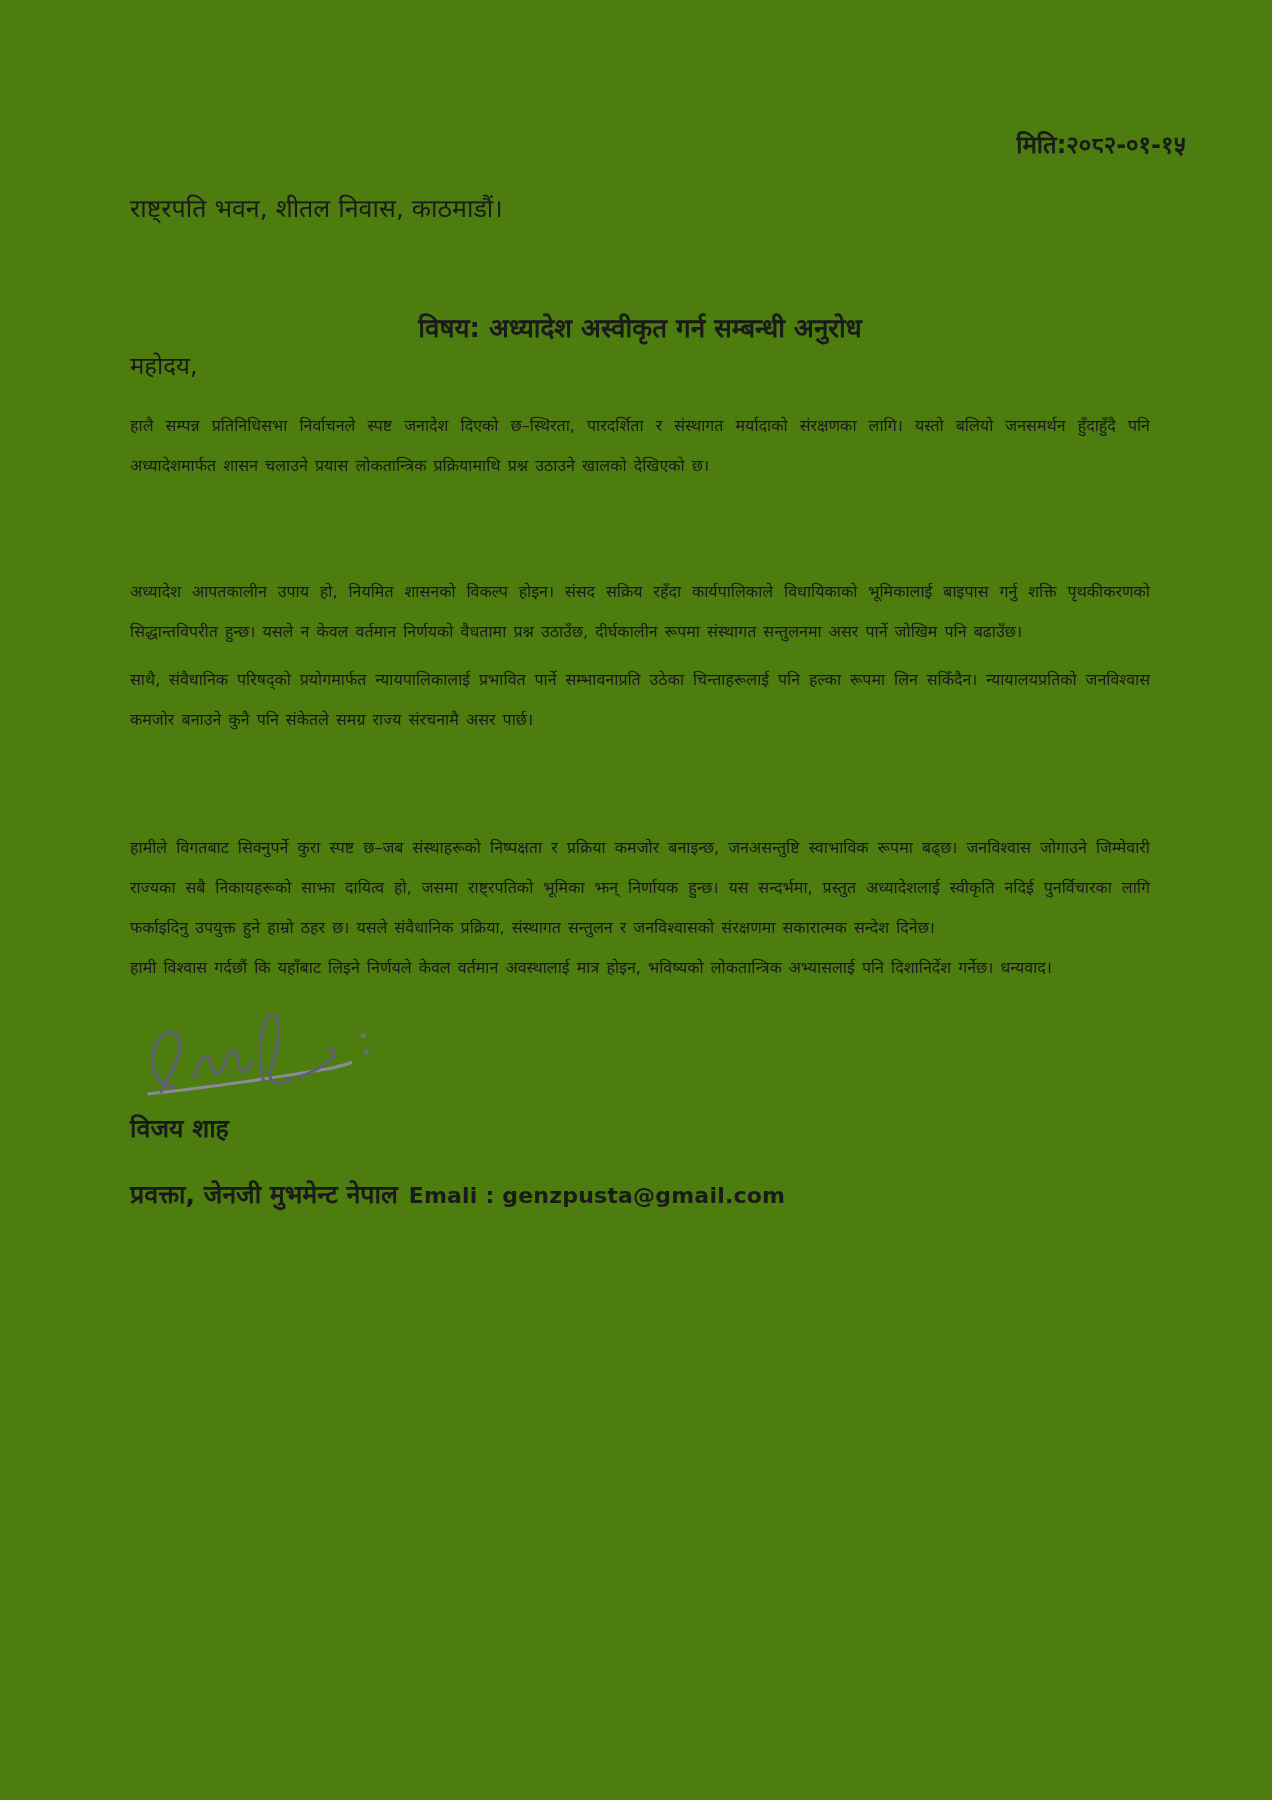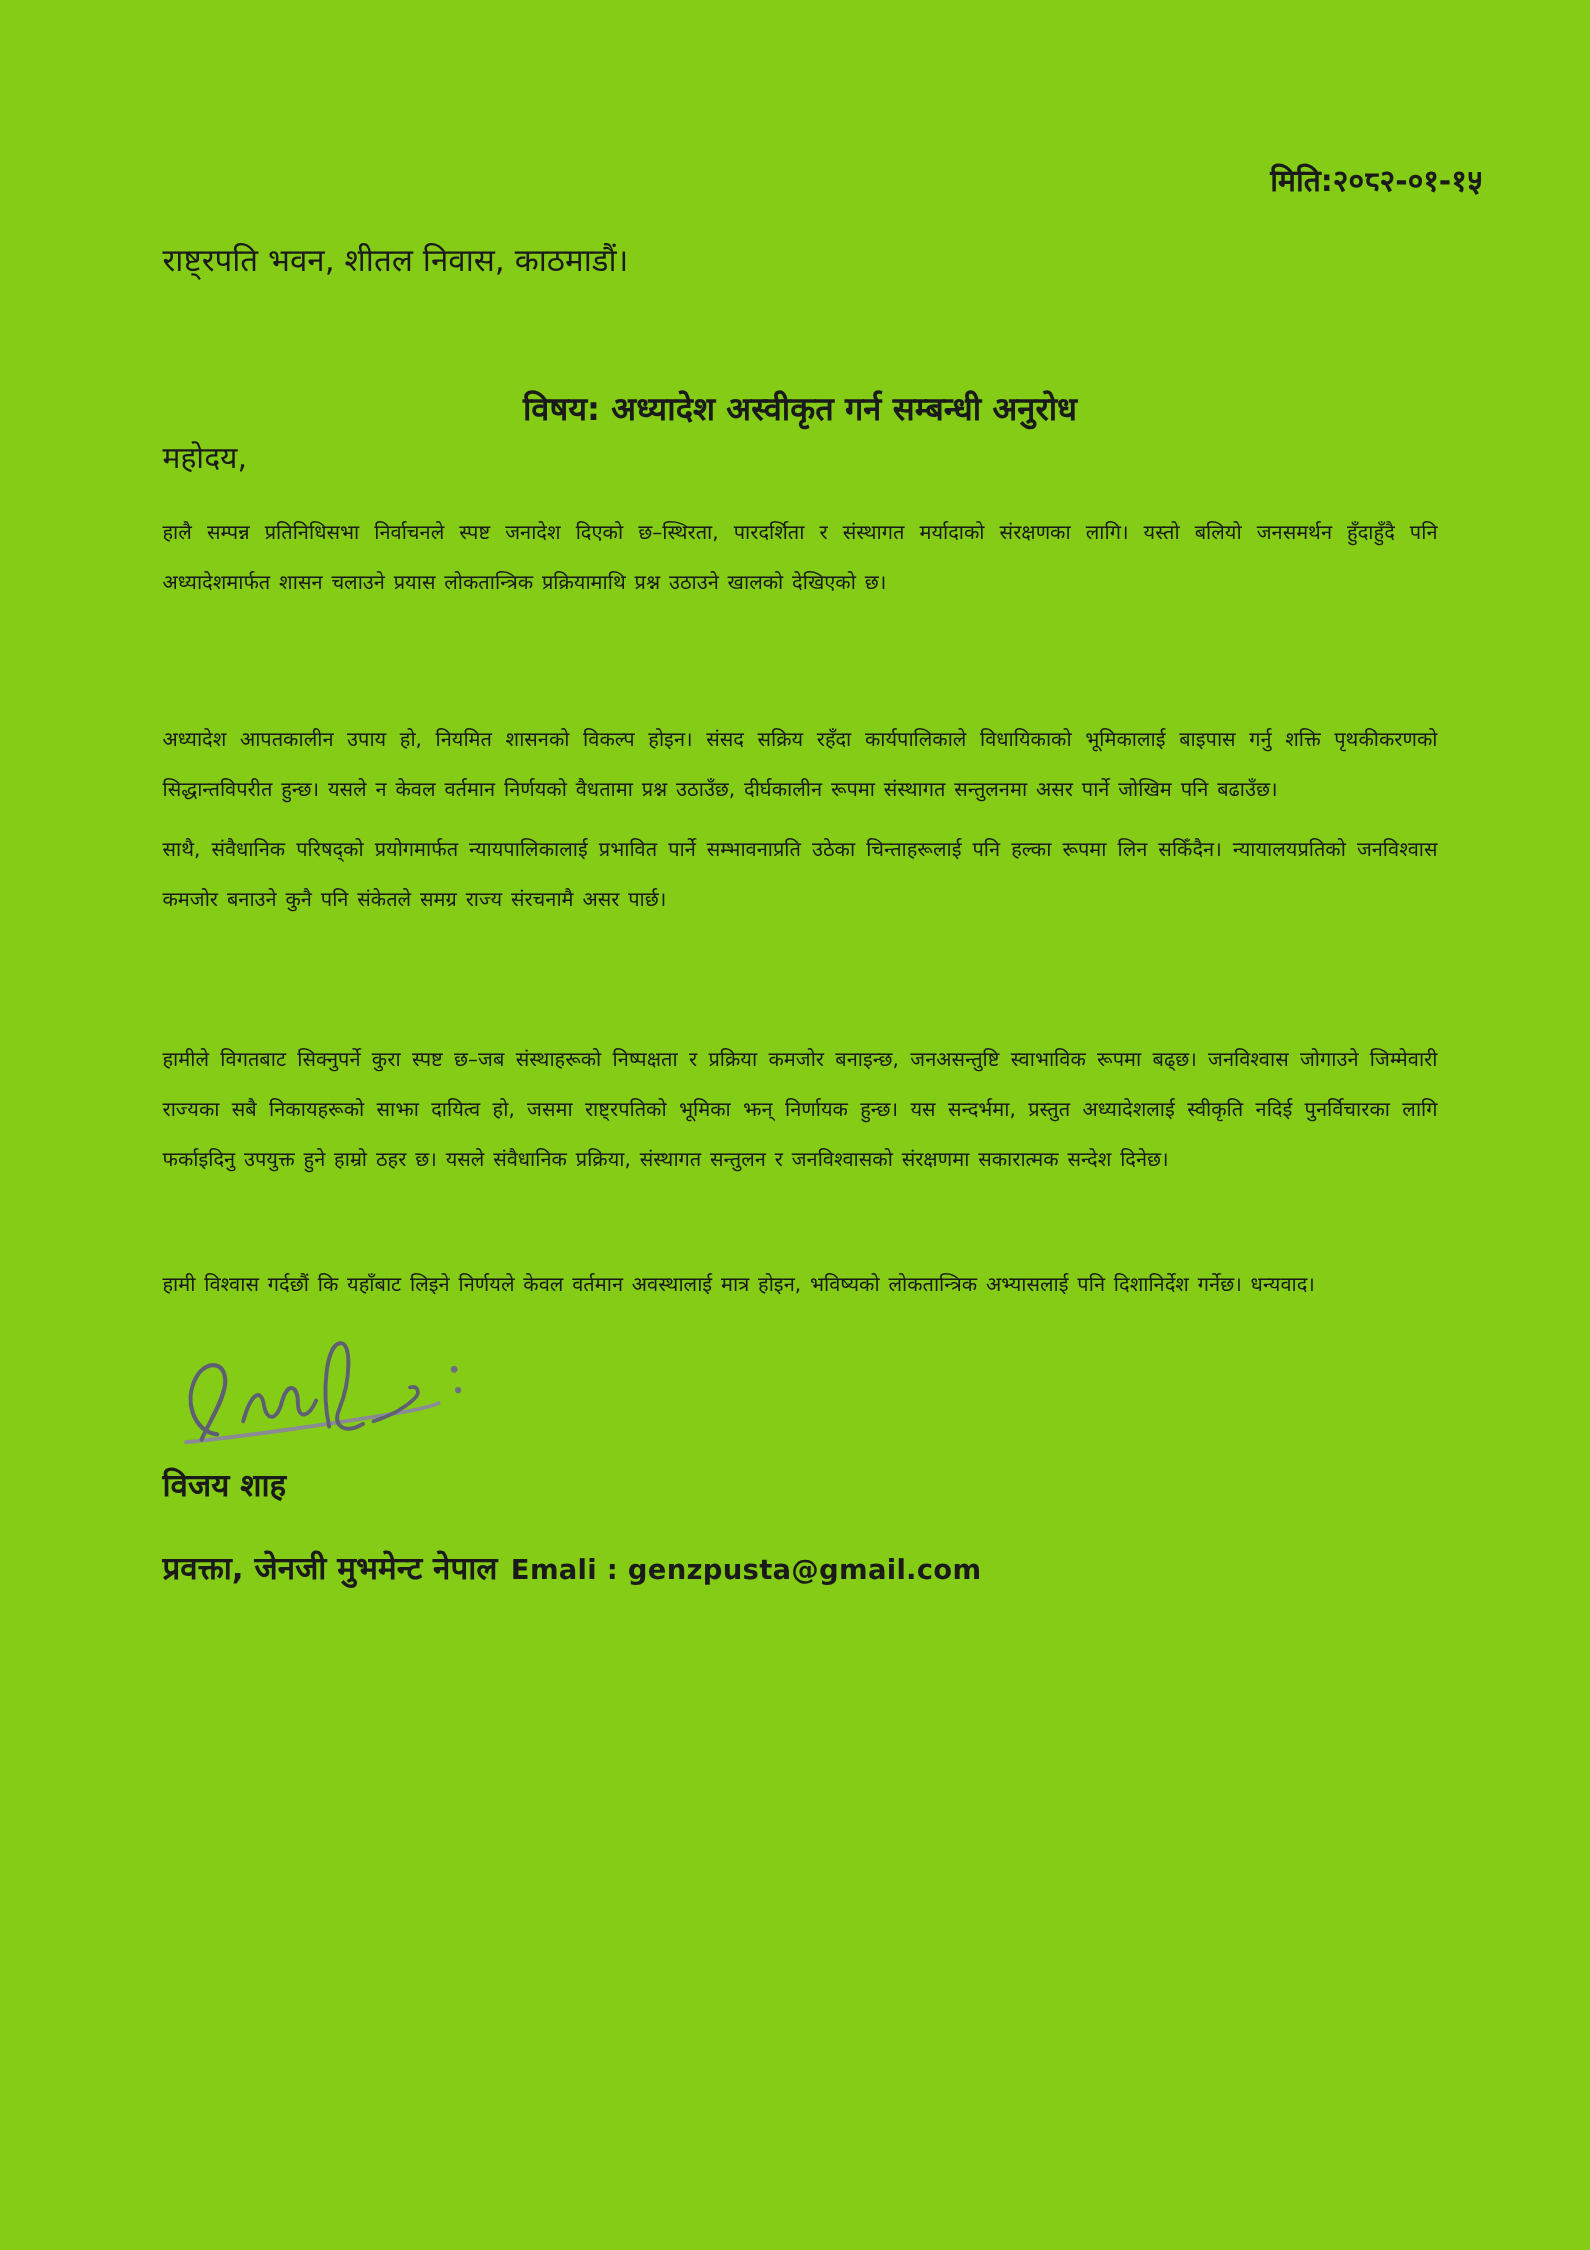--- a/index.html
+++ b/index.html
@@ -12,21 +12,21 @@
     height: 1800px;
     font-family: "DejaVu Sans", sans-serif;
     color: #1a1a1a;
     overflow: hidden;
   }
   .page {
     box-sizing: border-box;
     width: 1272px;
     height: 1800px;
     padding: 128px 122px 0 130px;
-    background: #84cc16;
+    background: #4d7c0f;
     position: relative;
   }
   .date-line {
     text-align: right;
     font-size: 24px;
     font-weight: 700;
     margin-right: -36px;
     line-height: 34px;
   }
   .recipient-line1 {
@@ -57,21 +57,21 @@
     font-size: 16px;
     font-weight: 500;
     line-height: 40px;
     text-align: justify;
     word-spacing: 2px;
   }
   .para1 { margin-top: 20px; }
   .para2 { margin-top: 86px; }
   .para3 { margin-top: 8px; }
   .para4 { margin-top: 88px; }
-  .para5 { margin-top: 60px; }
+  .para5 { }
   .signature-block {
     margin-top: 12px;
     height: 100px;
   }
   .signatory-name {
     margin-top: 12px;
     font-size: 25px;
     font-weight: 700;
     line-height: 34px;
   }

